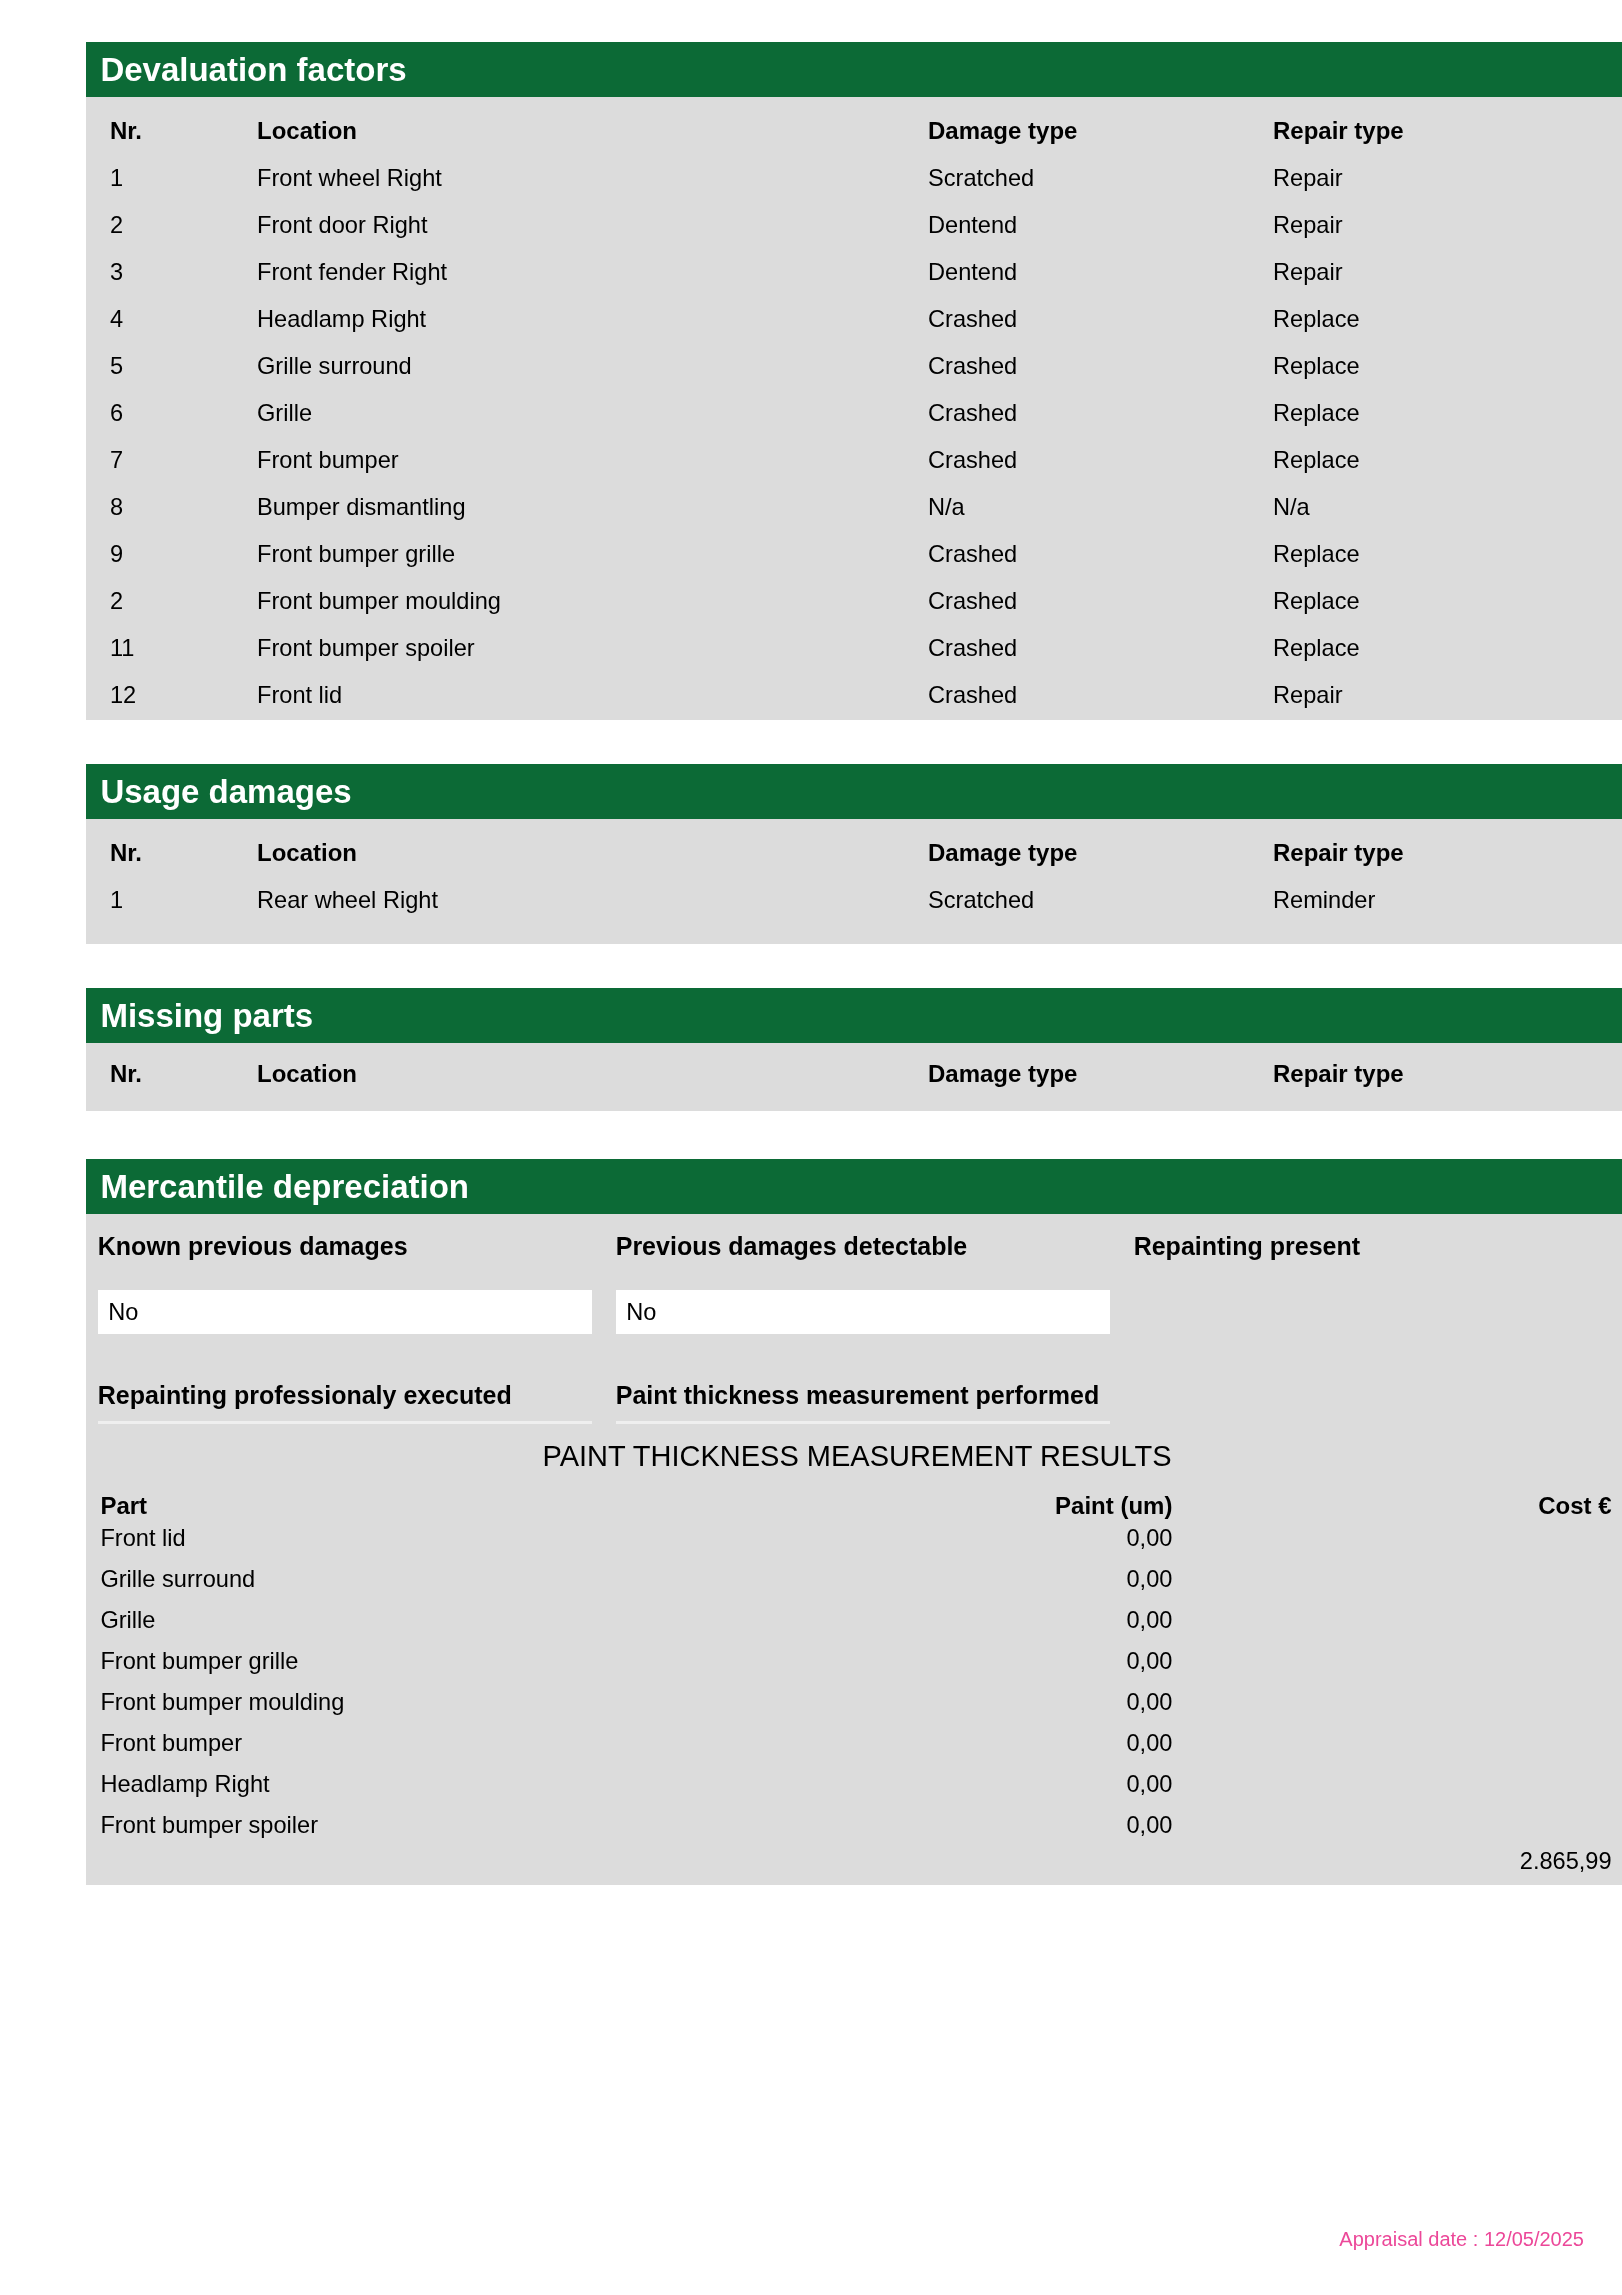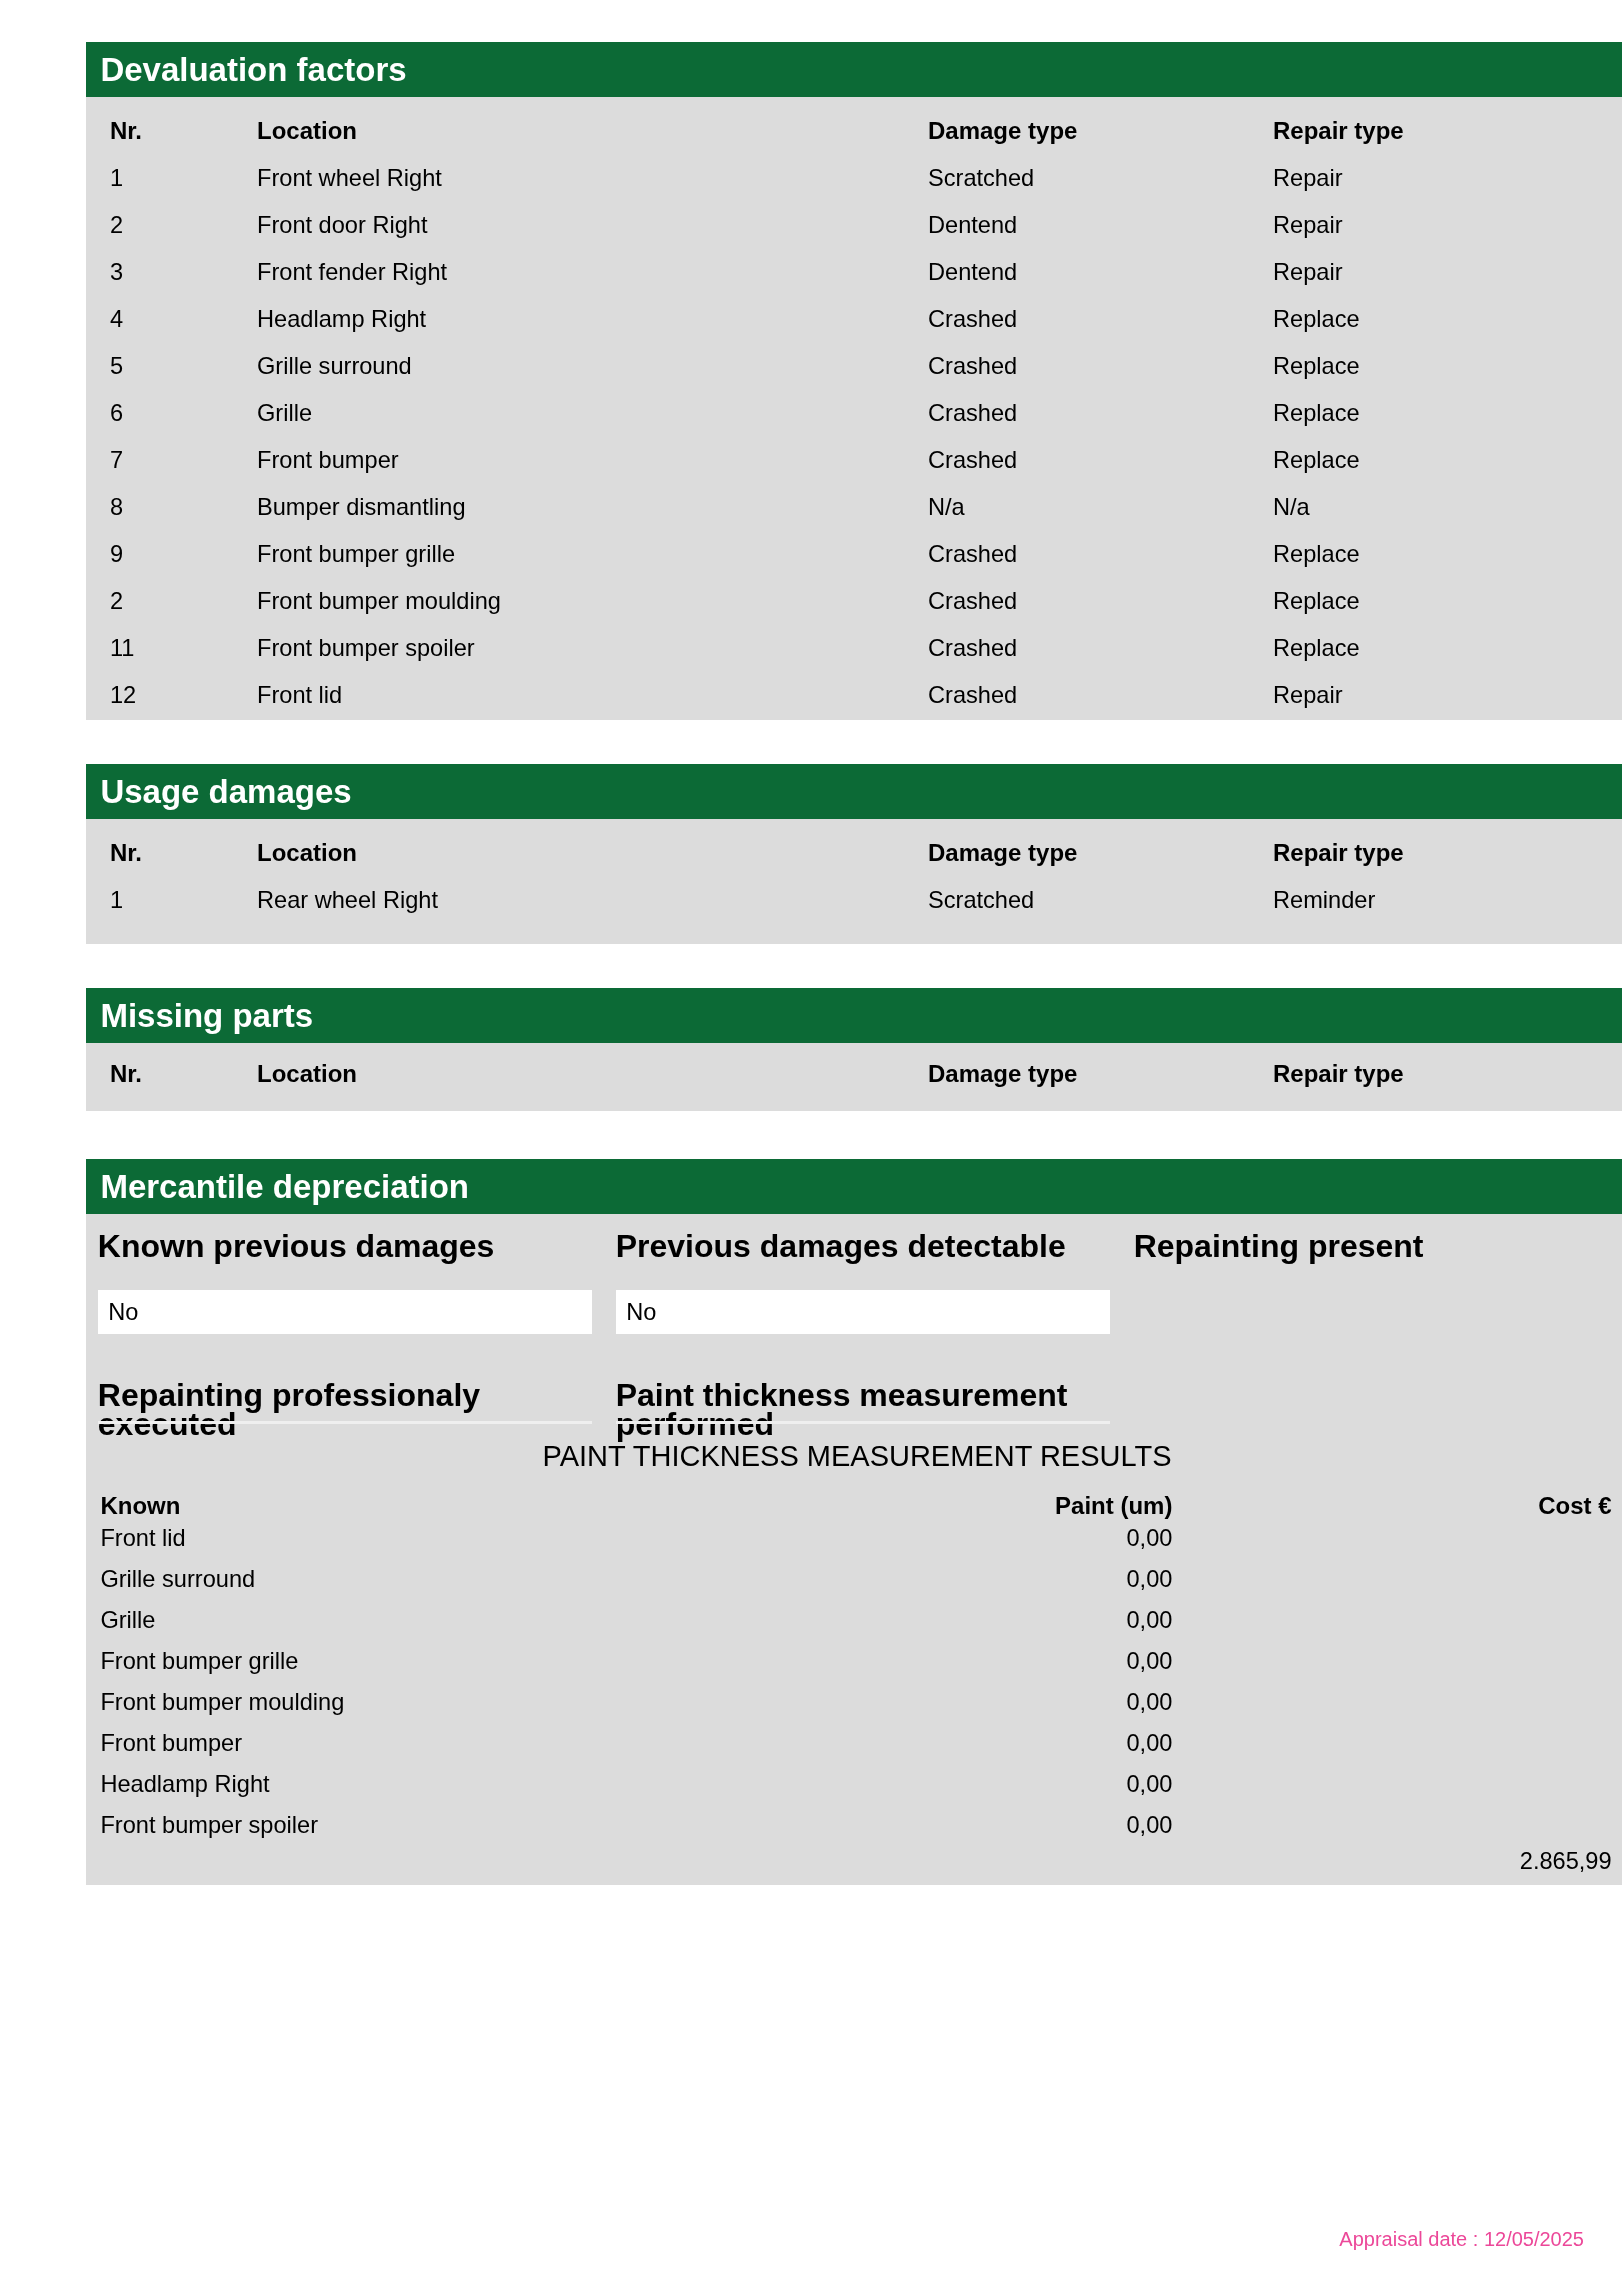--- a/index.html
+++ b/index.html
@@ -22,21 +22,21 @@
   .gap68{margin-top:44px;} .gap67{margin-top:44px;} .gap74{margin-top:48px;}
   .trow,.thead{
     display:grid;grid-template-columns:147px 671px 345px 1fr;
     align-items:center;height:47px;padding-left:24px;box-sizing:border-box;
     font-size:23.6px;
   }
   .thead{font-weight:bold;font-size:24px;}
   
   .g4{height:671px;padding-top:18.3px;}
   .fieldgrid{display:grid;grid-template-columns:1fr 1fr 1fr;column-gap:23.6px;margin:0 0 0 11.8px;}
-  .flabel{font-size:32px;font-weight:bold;height:29px;line-height:29px;}
+  .flabel{font-size:25px;font-weight:bold;height:29px;line-height:29px;}
   .fboxrow{margin-top:29px;}
   .fbox{height:44px;background:#ffffff;font-size:23.6px;line-height:44px;padding-left:10.5px;box-sizing:border-box;}
   .flabel2row{margin-top:47px;}
   .fline-row{margin-top:10.5px;}
   .fline{height:3.3px;background:#efefef;}
   .ptitle{margin-top:17px;height:31px;line-height:31px;text-align:center;font-size:29px;font-weight:normal;}
   .phead,.prow{
     display:grid;grid-template-columns:665px 407px 1fr;align-items:center;
     padding:0 16.4px 0 14.4px;box-sizing:border-box;font-size:23.6px;
   }
@@ -219,21 +219,21 @@
     <div class="fieldgrid fline-row">
 
         <div class="fline"></div>
 
         <div class="fline"></div>
       </div>
 
     <div class="ptitle">PAINT THICKNESS MEASUREMENT RESULTS</div>
 
     <div class="phead">
-      <span>Known</span>
+      <span>Part</span>
       <span class="pc-right">Paint (um)</span>
       <span class="pc-right">Cost €</span>
     </div>
 
     <div>
 
         <div class="prow">
           <span>Front lid</span>
           <span class="pc-right">0,00</span>
           <span class="pc-right"></span>

